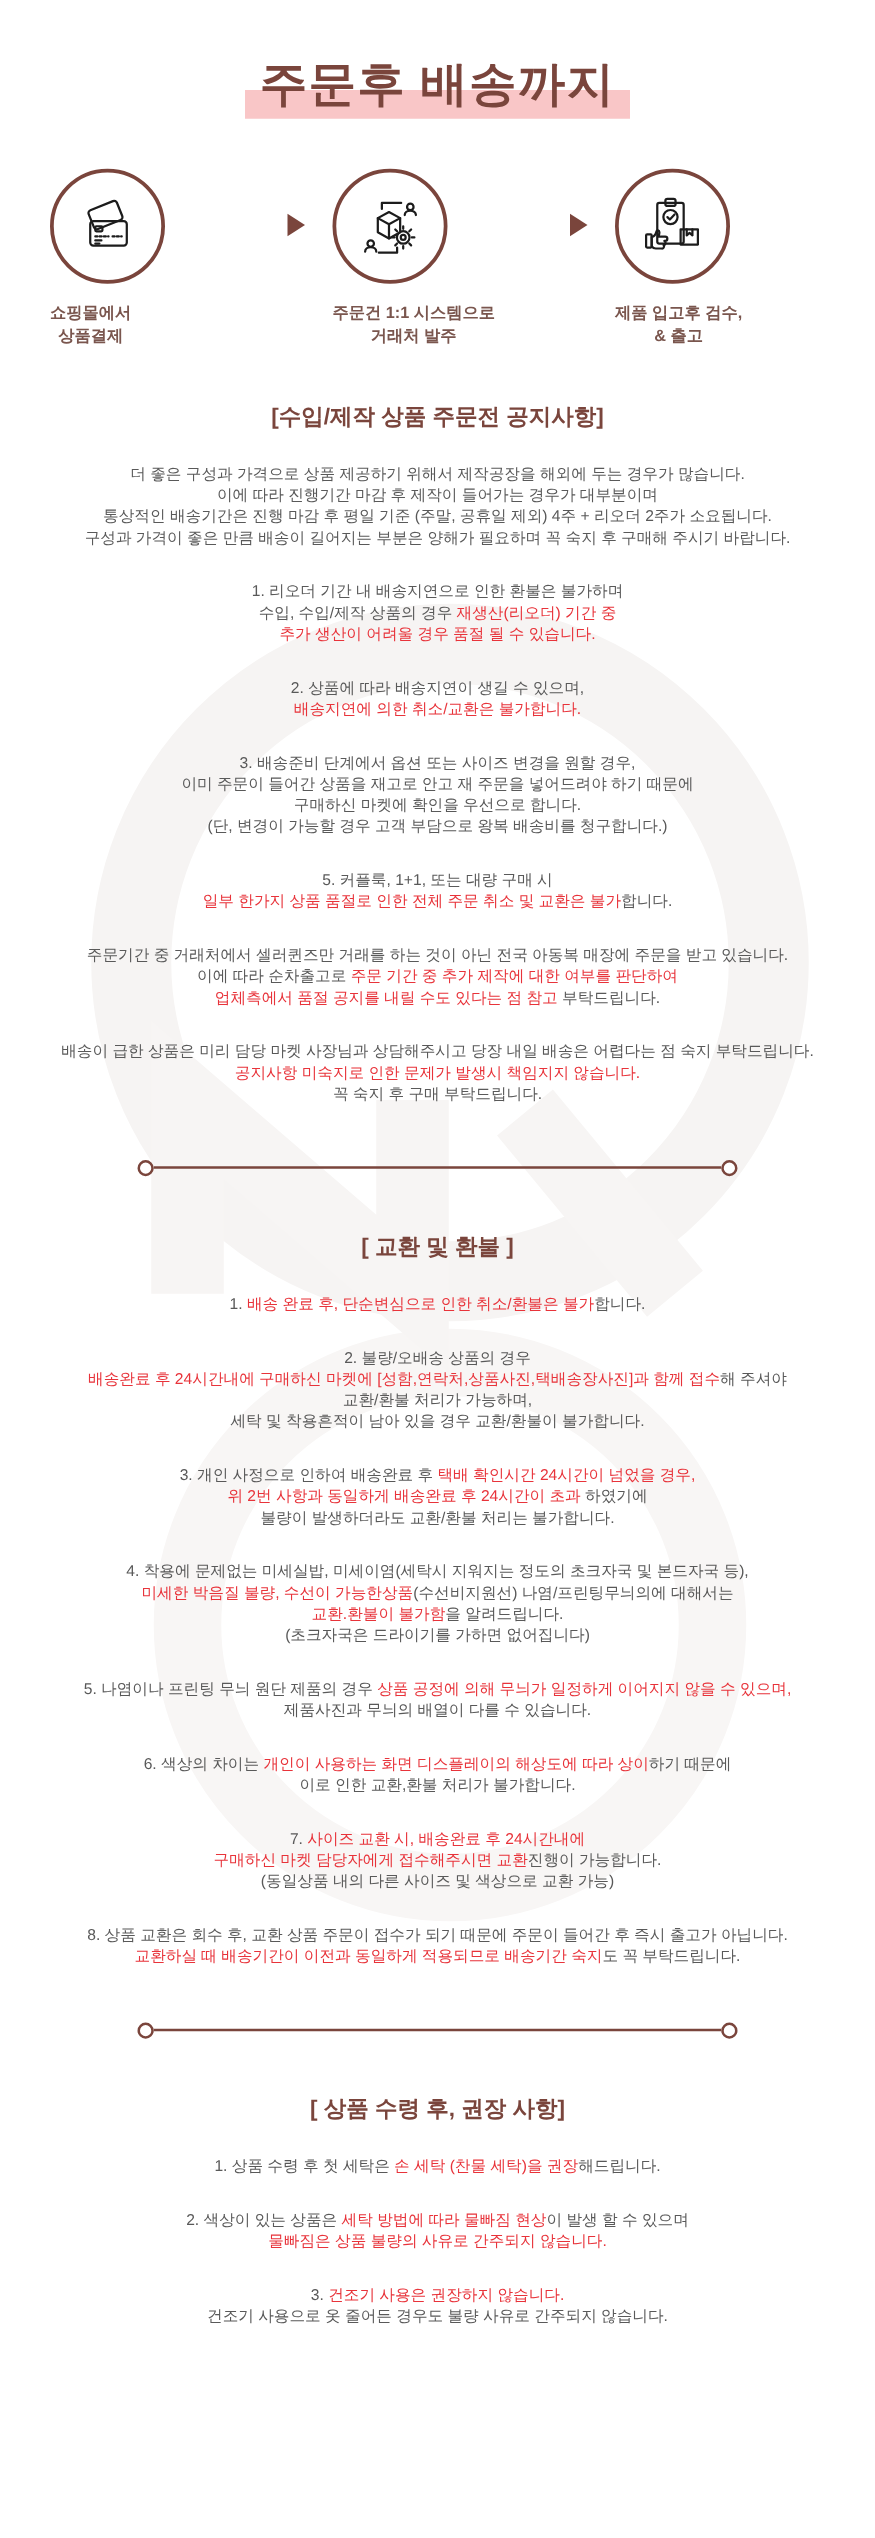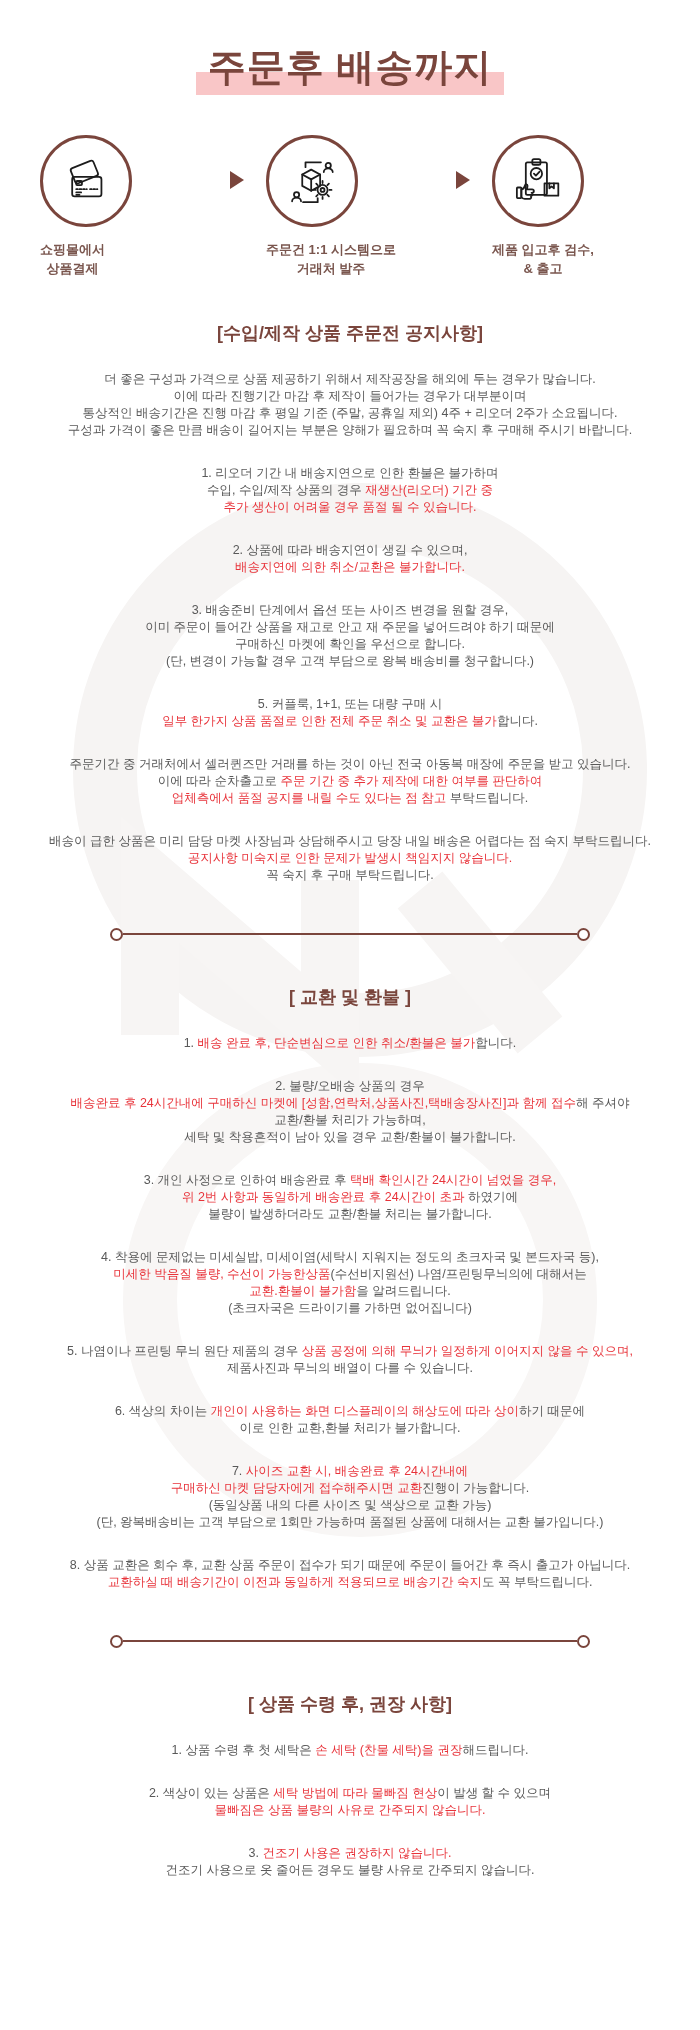--- a/index.html
+++ b/index.html
@@ -173,21 +173,21 @@
           <span class="ring"></span>
         </div>
         <section class="notice-section">
           <h3 class="section-header">[ 교환 및 환불 ]</h3>
           <p class="para"><span class="plain">1. </span><span class="red">배송 완료 후, 단순변심으로 인한 취소/환불은 불가</span><span class="plain">합니다.</span></p>
           <p class="para"><span class="plain">2. 불량/오배송 상품의 경우</span><br><span class="red">배송완료 후 24시간내에 구매하신 마켓에 [성함,연락처,상품사진,택배송장사진]과 함께 접수</span><span class="plain">해 주셔야</span><br><span class="plain">교환/환불 처리가 가능하며,</span><br><span class="plain">세탁 및 착용흔적이 남아 있을 경우 교환/환불이 불가합니다.</span></p>
           <p class="para"><span class="plain">3. 개인 사정으로 인하여 배송완료 후 </span><span class="red">택배 확인시간 24시간이 넘었을 경우,</span><br><span class="red">위 2번 사항과 동일하게 배송완료 후 24시간이 초과</span><span class="plain"> 하였기에</span><br><span class="plain">불량이 발생하더라도 교환/환불 처리는 불가합니다.</span></p>
           <p class="para"><span class="plain">4. 착용에 문제없는 미세실밥, 미세이염(세탁시 지워지는 정도의 초크자국 및 본드자국 등),</span><br><span class="red">미세한 박음질 불량, 수선이 가능한상품</span><span class="plain">(수선비지원선) 나염/프린팅무늬의에 대해서는</span><br><span class="red">교환.환불이 불가함</span><span class="plain">을 알려드립니다.</span><br><span class="plain">(초크자국은 드라이기를 가하면 없어집니다)</span></p>
           <p class="para"><span class="plain">5. 나염이나 프린팅 무늬 원단 제품의 경우 </span><span class="red">상품 공정에 의해 무늬가 일정하게 이어지지 않을 수 있으며,</span><br><span class="plain">제품사진과 무늬의 배열이 다를 수 있습니다.</span></p>
           <p class="para"><span class="plain">6. 색상의 차이는 </span><span class="red">개인이 사용하는 화면 디스플레이의 해상도에 따라 상이</span><span class="plain">하기 때문에</span><br><span class="plain">이로 인한 교환,환불 처리가 불가합니다.</span></p>
-          <p class="para"><span class="plain">7. </span><span class="red">사이즈 교환 시, 배송완료 후 24시간내에</span><br><span class="red">구매하신 마켓 담당자에게 접수해주시면 교환</span><span class="plain">진행이 가능합니다.</span><br><span class="plain">(동일상품 내의 다른 사이즈 및 색상으로 교환 가능)</span><br><span class="plain">(단, 왕복배송비는 고객 부담으로 1회만 가능하며 품절된 상품에 대해서는 교환 불가입니다.)</span></p>
+          <p class="para"><span class="plain">7. </span><span class="red">사이즈 교환 시, 배송완료 후 24시간내에</span><br><span class="red">구매하신 마켓 담당자에게 접수해주시면 교환</span><span class="plain">진행이 가능합니다.</span><br><span class="plain">(동일상품 내의 다른 사이즈 및 색상으로 교환 가능)</span><br></p>
           <p class="para"><span class="plain">8. 상품 교환은 회수 후, 교환 상품 주문이 접수가 되기 때문에 주문이 들어간 후 즉시 출고가 아닙니다.</span><br><span class="red">교환하실 때 배송기간이 이전과 동일하게 적용되므로 배송기간 숙지</span><span class="plain">도 꼭 부탁드립니다.</span></p>
         </section>
         <div class="divider">
           <span class="ring"></span>
           <span class="line"></span>
           <span class="ring"></span>
         </div>
         <section class="notice-section">
           <h3 class="section-header">[ 상품 수령 후, 권장 사항]</h3>
           <p class="para"><span class="plain">1. 상품 수령 후 첫 세탁은 </span><span class="red">손 세탁 (찬물 세탁)을 권장</span><span class="plain">해드립니다.</span></p>

